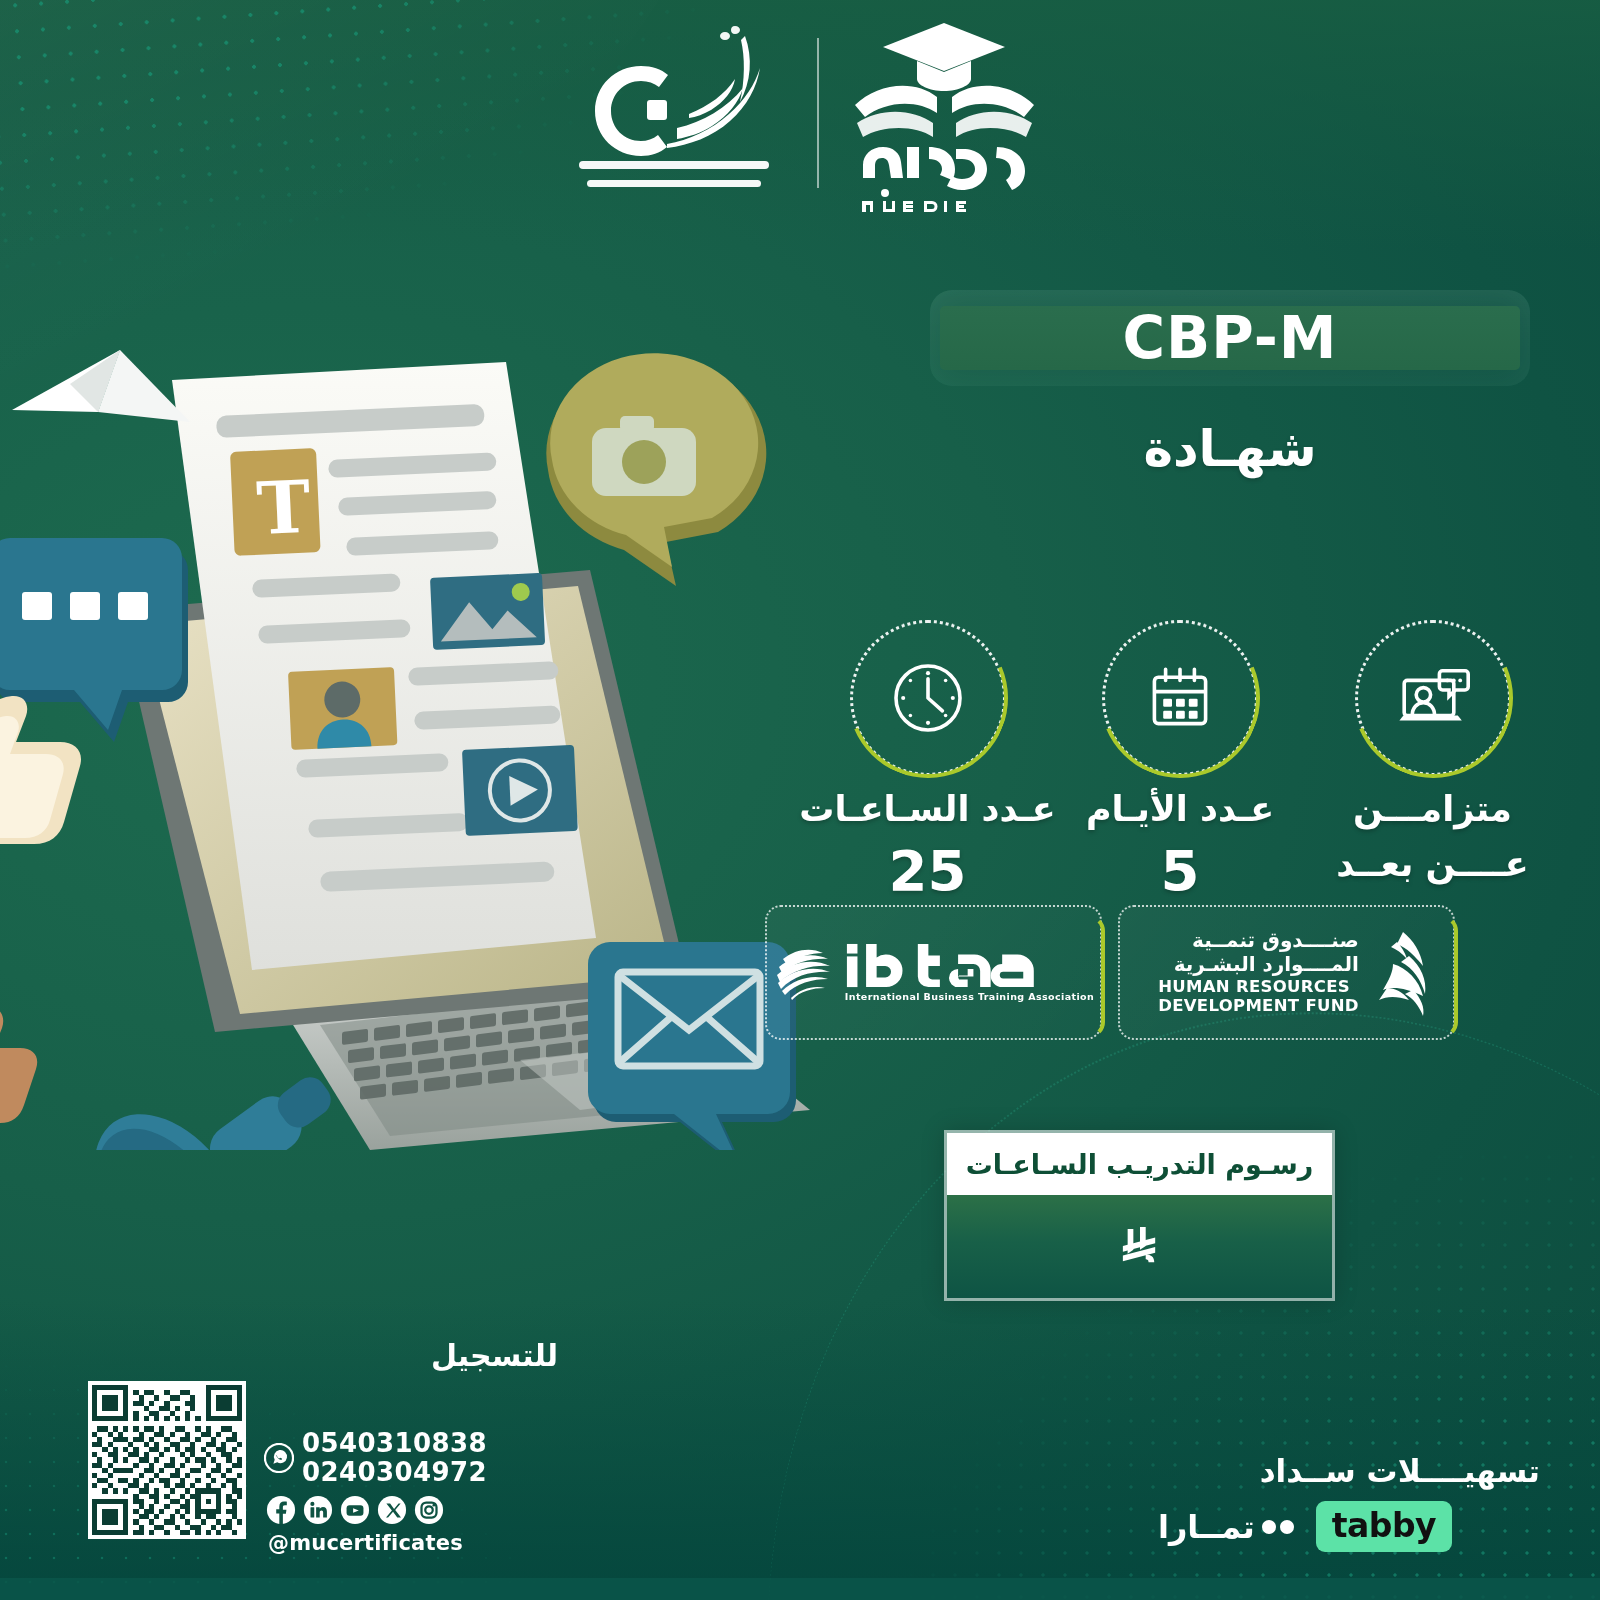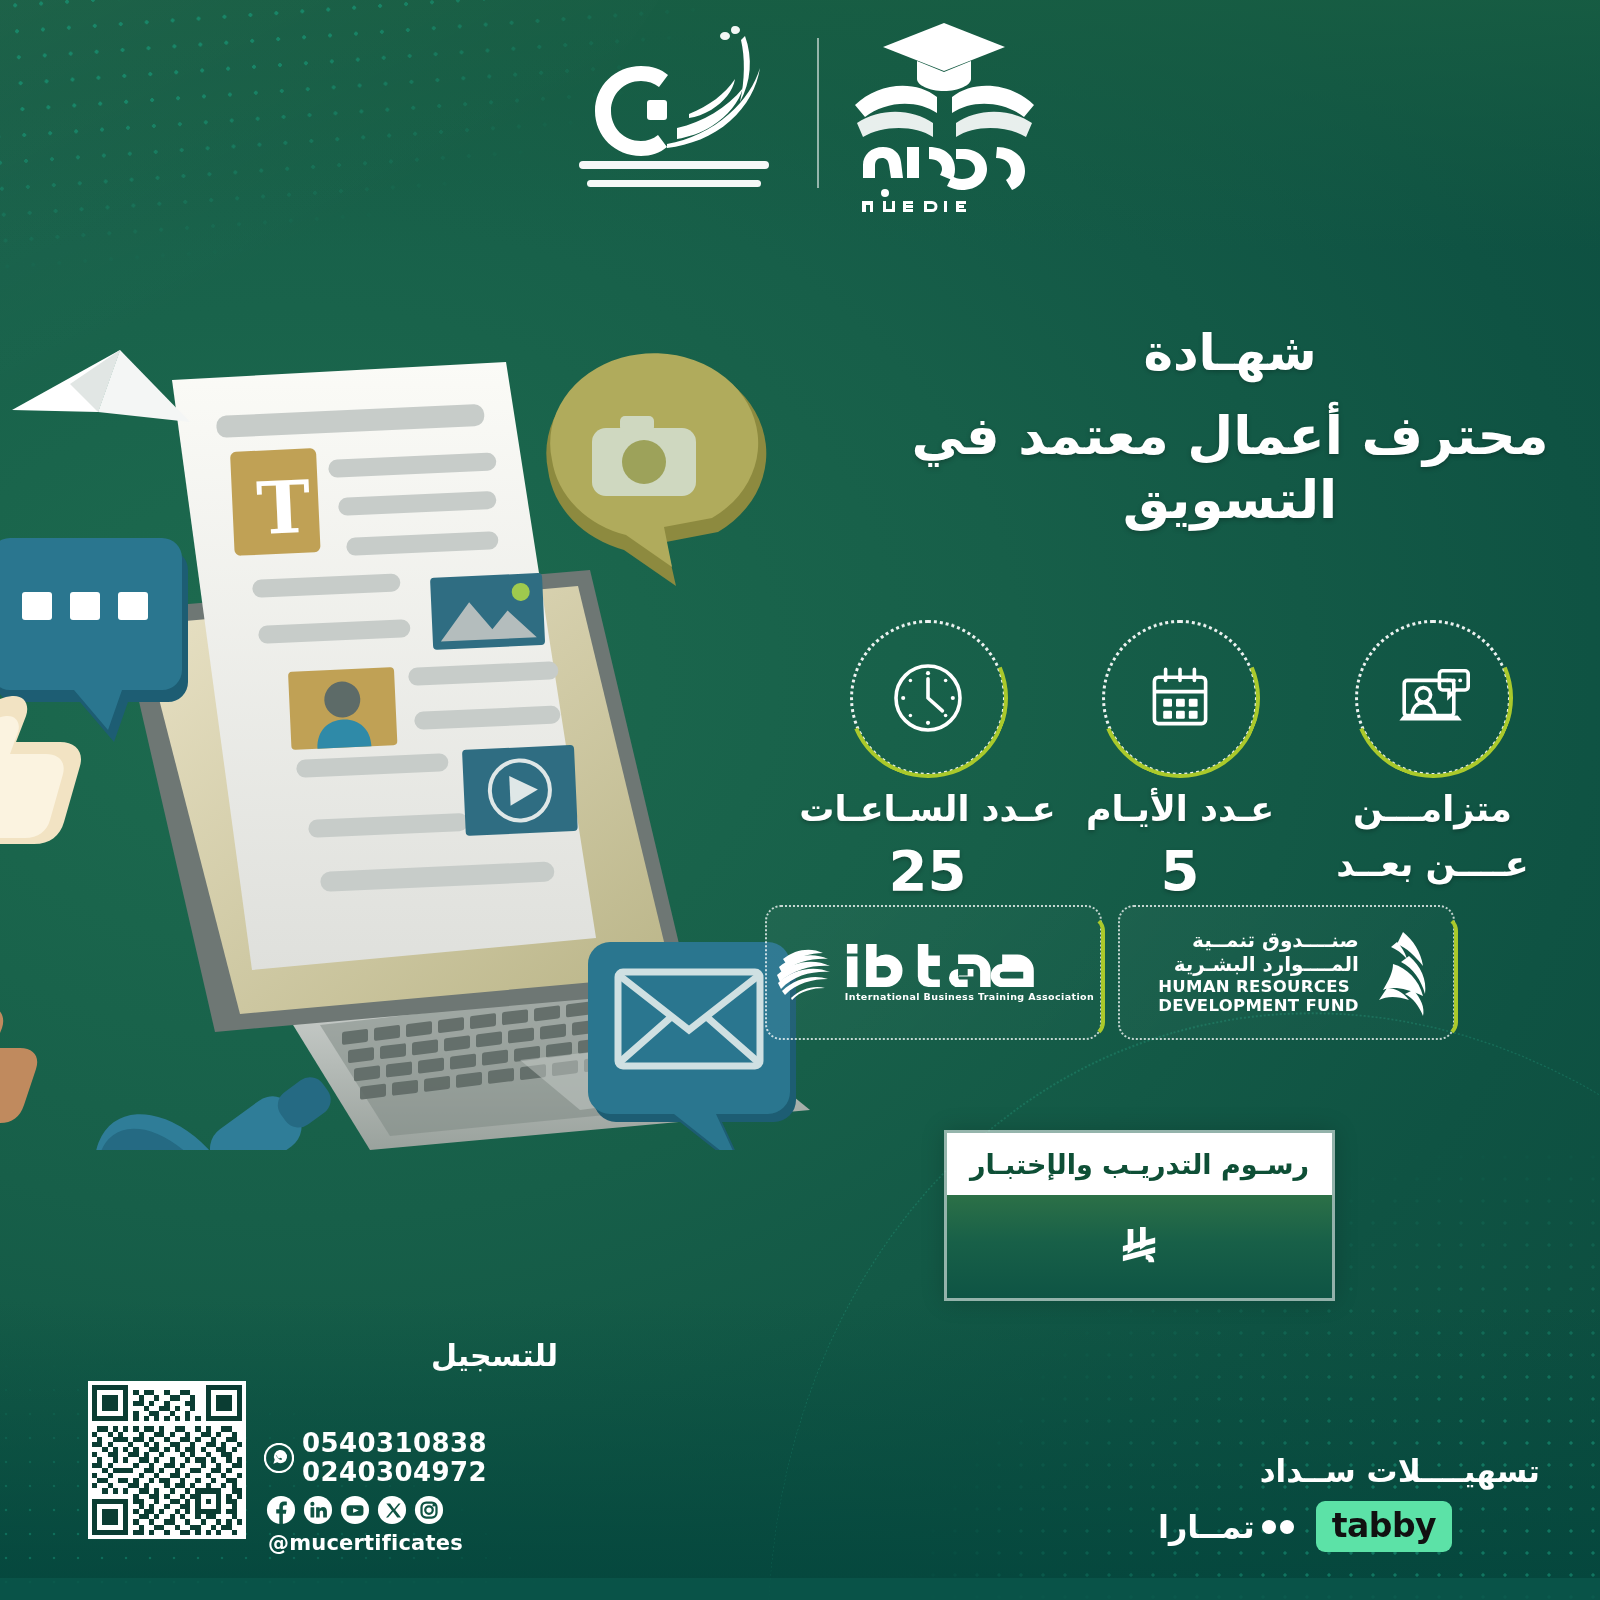--- a/index.html
+++ b/index.html
@@ -474,23 +474,27 @@
         <ellipse cx="8" cy="0" rx="26" ry="40" fill="#3f93ae"></ellipse>
         <ellipse cx="10" cy="-8" rx="11" ry="16" fill="#6fb9cf"></ellipse>
         <rect x="58" y="-28" width="96" height="56" rx="24" fill="#2f7d98"></rect>
         <rect x="140" y="-20" width="52" height="40" rx="16" fill="#256a83"></rect>
       </g>
     </svg>
   </div>
 
   <div class="right-col">
 
+    <div class="code-badge-wrap">
+      <div class="code-badge">
+        <span>CBP-M</span>
+      </div>
+    </div>
 
     <div class="cert-word">شهـادة</div>
-    <div class="cert-title">محترف أعمال معتمد في التسويق</div>
   </div>
 
   <div class="stats">
 
     <div class="stat">
       <div class="stat-ring">
         <div class="ring-dots"></div>
         <div class="ring-arc"></div>
         <svg class="stat-icon" viewBox="0 0 100 100">
           <circle cx="50" cy="50" r="40" fill="none" stroke="#fff" stroke-width="4.5"></circle>
@@ -604,21 +608,21 @@
           <div class="hrdf-ar">المــــوارد البشـرية</div>
           <div class="hrdf-en">HUMAN RESOURCES</div>
           <div class="hrdf-en">DEVELOPMENT FUND</div>
         </div>
       </div>
     </div>
   </div>
 
   <div class="fee">
     <div class="fee-head">
-      <span>رسـوم التدريـب والإختبـار</span>
+      <span>رسـوم التدريـب السـاعـات</span>
     </div>
     <div class="fee-body">
       <svg class="riyal" viewBox="0 0 40 46">
         <g fill="#fff">
           <path d="M7 4 l6 0 l0 22 l-6 4z"></path>
           <path d="M20 2 l6 0 l0 20 l-6 4z"></path>
           <path d="M2 22 l34 -9 l0 6 l-34 9z"></path>
           <path d="M2 32 l34 -9 l0 6 l-34 9z"></path>
           <path d="M26 31 c6 0 9 3 9 8 l-6 0 c0-2 -1-3 -3-3z"></path>
         </g>

